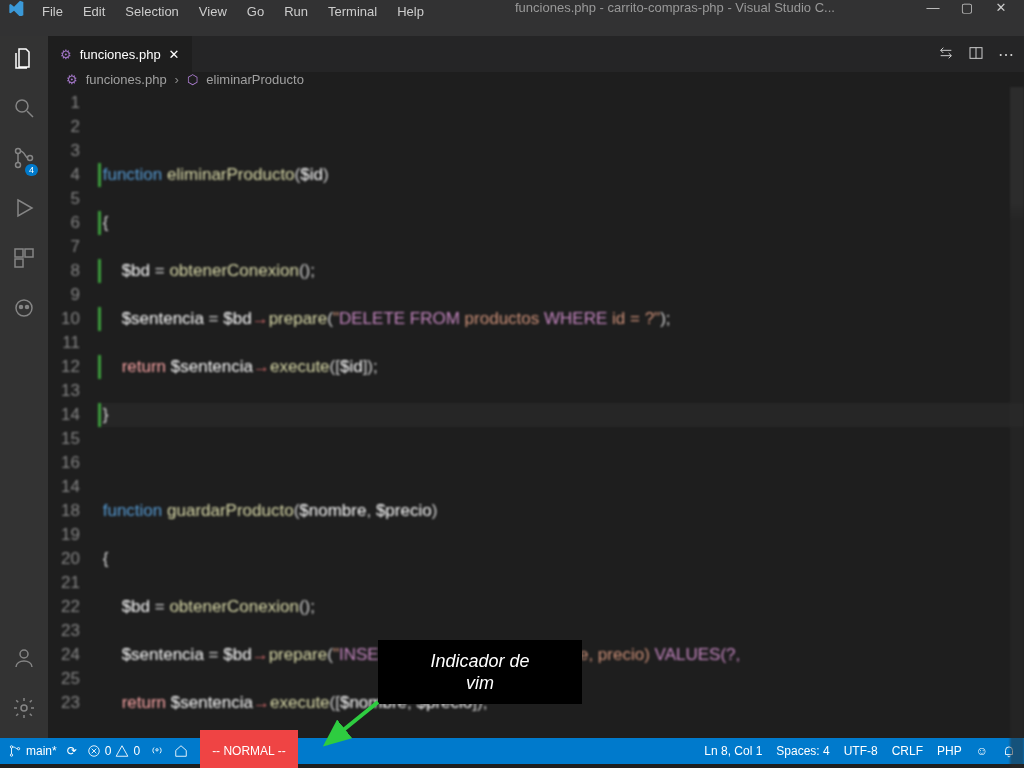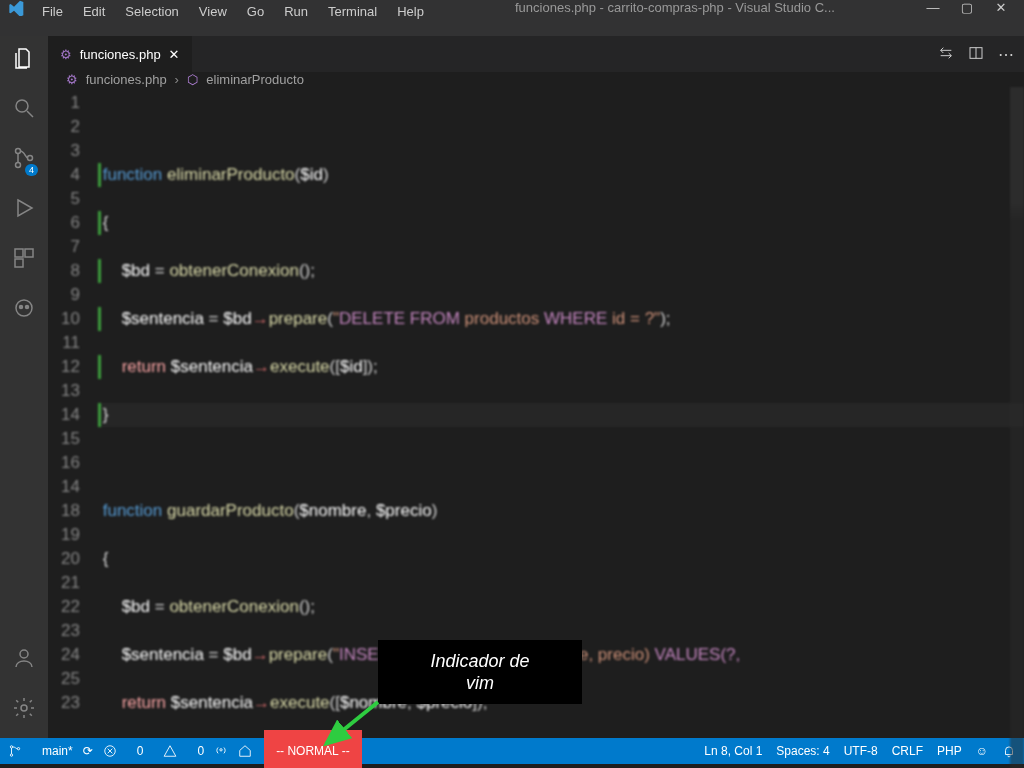--- a/index.html
+++ b/index.html
@@ -43,21 +43,21 @@
 .sqlkw{color:#c586c0;}
 .edge{display:inline-block;width:3px;height:24px;background:#3c9b3c;position:absolute;left:0;}
 .minimap{position:absolute;right:0;top:0;width:14px;height:100%;background:linear-gradient(#3a3a3a 0 12%,#2a2a2a 14% 100%);opacity:.5;}
 .overlay-box{position:absolute;left:378px;top:640px;width:204px;height:64px;background:#000;color:#fff;display:flex;align-items:center;justify-content:center;font-size:18px;text-align:center;line-height:22px;z-index:5;font-style:italic;}
 .arrow-svg{position:absolute;left:320px;top:700px;z-index:6;}
 .statusbar{height:26px;background:#007acc;display:flex;align-items:center;color:#fff;font-size:12px;padding:0 8px;gap:10px;}
 .sb-left{display:flex;align-items:center;gap:10px;}
 .sb-right{margin-left:auto;display:flex;align-items:center;gap:14px;}
 .sb-vim{background:#ef4444;padding:14px 12px;margin-left:2px;}
 .sb-icon{width:14px;height:14px;stroke:#fff;fill:none;stroke-width:1.5;display:inline-block;vertical-align:middle;}
-.sb-item{display:flex;align-items:flex-start;gap:20px;}
+.sb-item{display:flex;align-items:flex-start;gap:4px;}
 </style>
 </head>
 <body>
 
 <div class="titlebar">
   <svg class="vscode-logo" viewBox="0 0 24 24">
       <path fill="#3b99d8" d="M23 3l-5-2-9 9-5-4-2 1v12l2 1 5-4 9 9 5-2V3z"></path>
     </svg>
   <div class="menu">
     <span class="menu-item">File</span>

